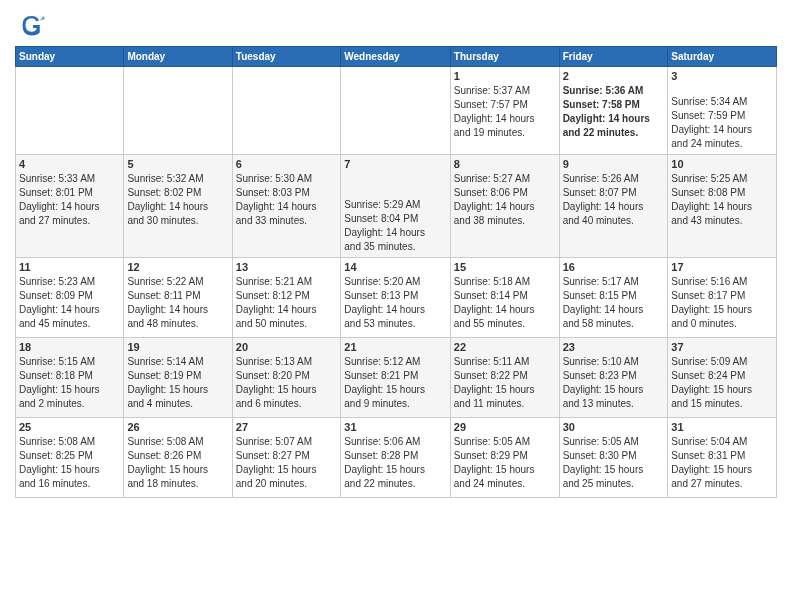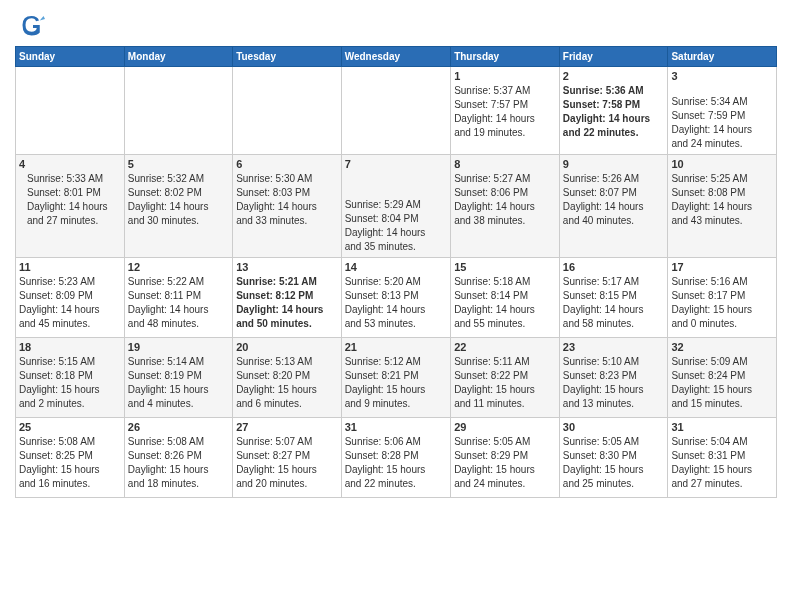--- a/index.html
+++ b/index.html
@@ -148,21 +148,21 @@
             <div class="day-number">3</div>
             <div class="day-info" style="white-space: pre-line; margin-top: 13px;">Sunrise: 5:34 AM
 Sunset: 7:59 PM
 Daylight: 14 hours
 and 24 minutes.</div>
           </td>
         </tr>
         <tr>
           <td>
             <div class="day-number">4</div>
-            <div class="day-info" style="white-space: pre-line; margin-left: 8px;">Sunrise: 5:33 AM
+            <div class="day-info" style="white-space: pre-line;">Sunrise: 5:33 AM
 Sunset: 8:01 PM
 Daylight: 14 hours
 and 27 minutes.</div>
           </td>
           <td>
             <div class="day-number">5</div>
             <div class="day-info" style="white-space: pre-line;">Sunrise: 5:32 AM
 Sunset: 8:02 PM
 Daylight: 14 hours
 and 30 minutes.</div>
@@ -213,21 +213,21 @@
           </td>
           <td>
             <div class="day-number">12</div>
             <div class="day-info" style="white-space: pre-line;">Sunrise: 5:22 AM
 Sunset: 8:11 PM
 Daylight: 14 hours
 and 48 minutes.</div>
           </td>
           <td>
             <div class="day-number">13</div>
-            <div class="day-info" style="white-space: pre-line; font-weight: bold;">Sunrise: 5:21 AM
+            <div class="day-info" style="white-space: pre-line;">Sunrise: 5:21 AM
 Sunset: 8:12 PM
 Daylight: 14 hours
 and 50 minutes.</div>
           </td>
           <td>
             <div class="day-number">14</div>
             <div class="day-info" style="white-space: pre-line;">Sunrise: 5:20 AM
 Sunset: 8:13 PM
 Daylight: 14 hours
 and 53 minutes.</div>
@@ -291,21 +291,21 @@
 and 11 minutes.</div>
           </td>
           <td>
             <div class="day-number">23</div>
             <div class="day-info" style="white-space: pre-line;">Sunrise: 5:10 AM
 Sunset: 8:23 PM
 Daylight: 15 hours
 and 13 minutes.</div>
           </td>
           <td>
-            <div class="day-number">32</div>
+            <div class="day-number">37</div>
             <div class="day-info" style="white-space: pre-line;">Sunrise: 5:09 AM
 Sunset: 8:24 PM
 Daylight: 15 hours
 and 15 minutes.</div>
           </td>
         </tr>
         <tr>
           <td>
             <div class="day-number">25</div>
             <div class="day-info" style="white-space: pre-line;">Sunrise: 5:08 AM

